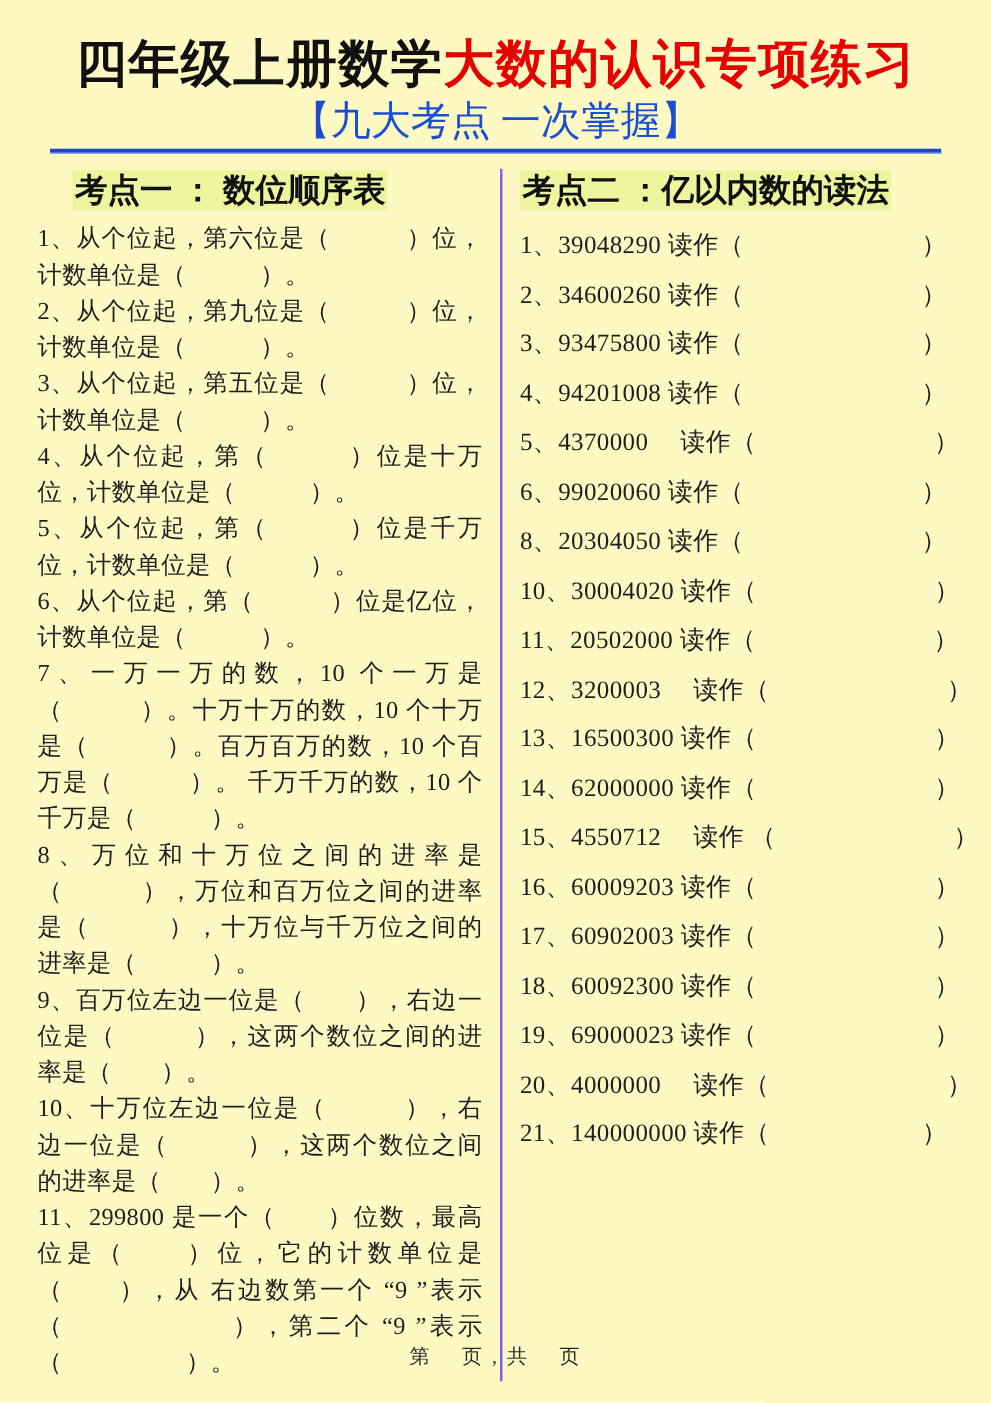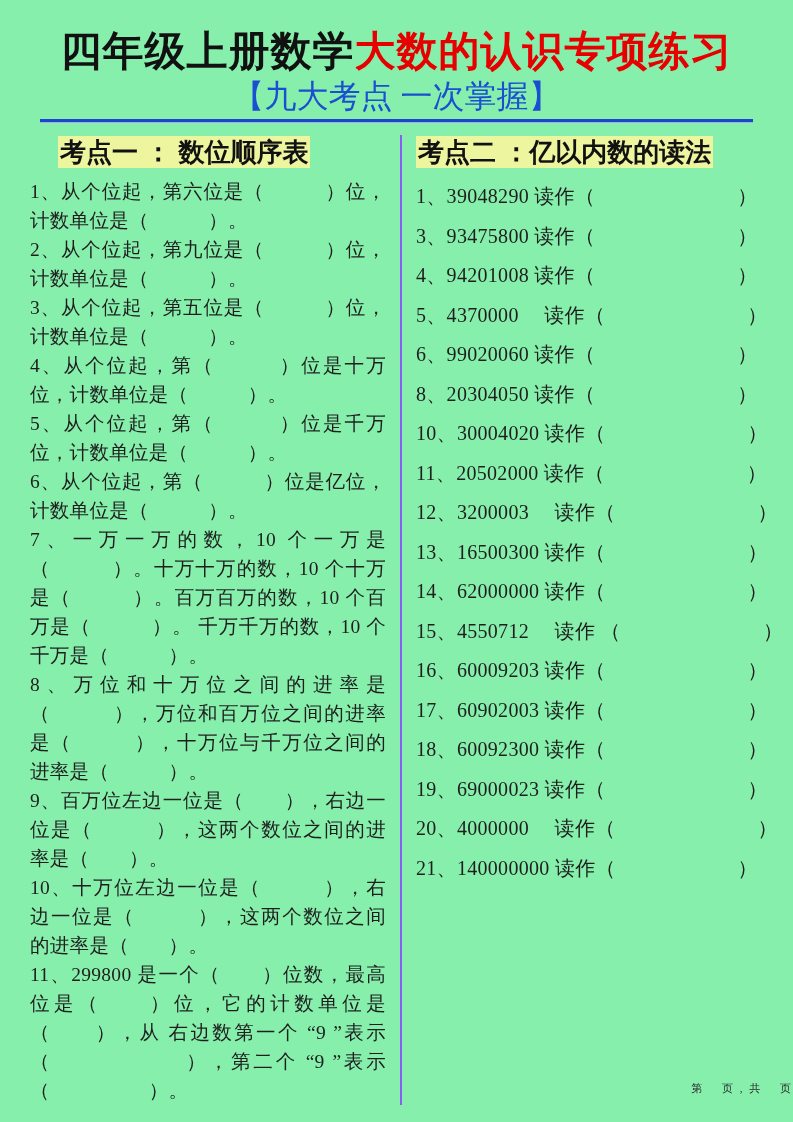--- a/index.html
+++ b/index.html
@@ -1,20 +1,20 @@
 <!DOCTYPE html>
 <html><head>
 <meta charset="utf-8">
 <style>
   html, body { margin: 0; padding: 0; background: #ffffff; }
   .page {
     position: relative;
     width: 793px;
     height: 1122px;
-    background: #86efac;
+    background: #fef9c3;
     font-family: "Liberation Serif", "DejaVu Serif", serif;
     color: #1e1e1e;
     overflow: hidden;
     box-sizing: border-box;
   }
   .header { text-align: center; padding-top: 26px; }
   .title {
     font-size: 41px;
     font-weight: 900;
     letter-spacing: 1px;
@@ -73,22 +73,22 @@
     line-height: 39.5px;
     height: 39.5px;
     white-space: nowrap;
     letter-spacing: 0.3px;
   }
   .footer {
     position: absolute;
     left: 0;
     bottom: 26px;
     width: 100%;
-    text-align: right;
-    font-size: 11px;
+    text-align: center;
+    font-size: 16px;
     color: #2a2a2a;
     letter-spacing: 2px;
   }
 </style>
 </head>
 <body>
 
 <div class="page">
 
   <div class="header">
@@ -113,20 +113,21 @@
       <p class="question">7、一万一万的数，10 个一万是（　　　）。十万十万的数，10 个十万是（　　　）。百万百万的数，10 个百万是（　　　）。 千万千万的数，10 个千万是（　　　）。</p>
       <p class="question">8、万位和十万位之间的进率是（　　　），万位和百万位之间的进率是（　　　），十万位与千万位之间的进率是（　　　）。</p>
       <p class="question">9、百万位左边一位是（　　），右边一位是（　　　），这两个数位之间的进率是（　　）。</p>
       <p class="question">10、十万位左边一位是（　　　），右边一位是（　　　），这两个数位之间的进率是（　　）。</p>
       <p class="question">11、299800 是一个（　　）位数，最高位是（　　）位，它的计数单位是（　　），从 右边数第一个 “9 ”表示（　　　　　　），第二个 “9 ”表示（　　　　　）。</p>
     </div>
 
     <div class="col-right">
       <div class="section-heading"><span class="hl">考点二 ：亿以内数的读法</span></div>
       <div class="read-item">1、39048290 读作（　　　　　　　）</div>
+      <div class="read-item">2、34600260 读作（　　　　　　　）</div>
       <div class="read-item">3、93475800 读作（　　　　　　　）</div>
       <div class="read-item">4、94201008 读作（　　　　　　　）</div>
       <div class="read-item">5、4370000　 读作（　　　　　　　）</div>
       <div class="read-item">6、99020060 读作（　　　　　　　）</div>
       <div class="read-item">8、20304050 读作（　　　　　　　）</div>
       <div class="read-item">10、30004020 读作（　　　　　　　）</div>
       <div class="read-item">11、20502000 读作（　　　　　　　）</div>
       <div class="read-item">12、3200003　 读作（　　　　　　　）</div>
       <div class="read-item">13、16500300 读作（　　　　　　　）</div>
       <div class="read-item">14、62000000 读作（　　　　　　　）</div>

